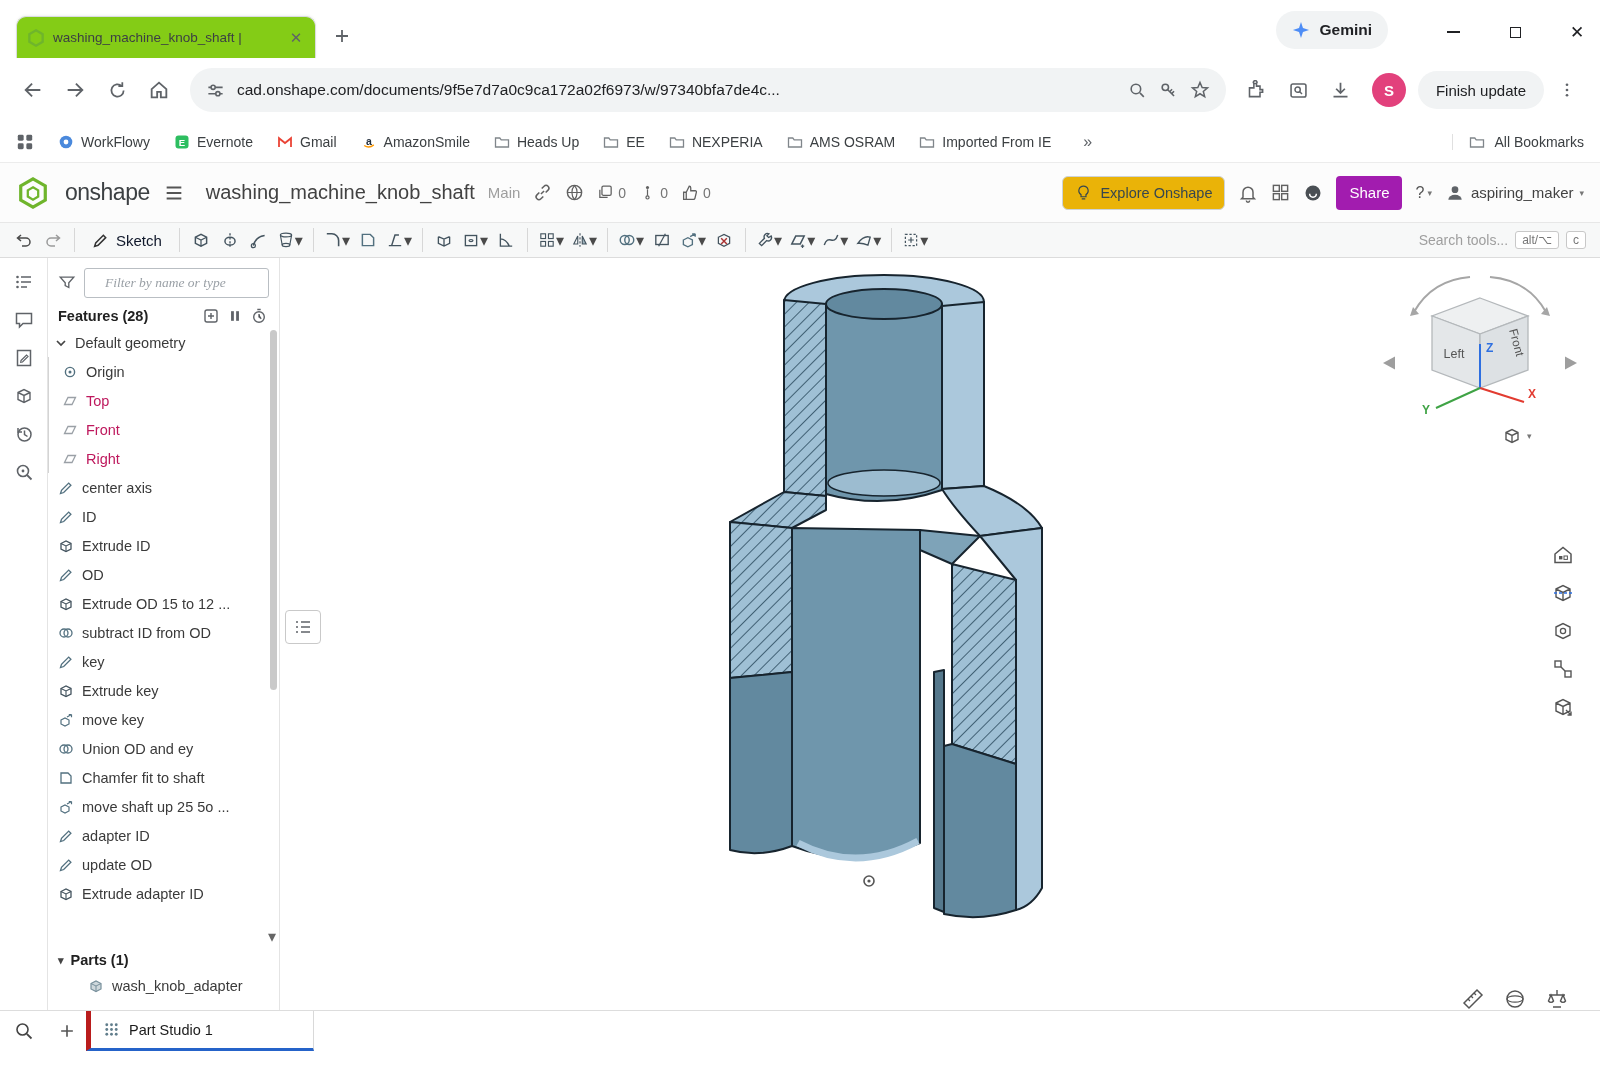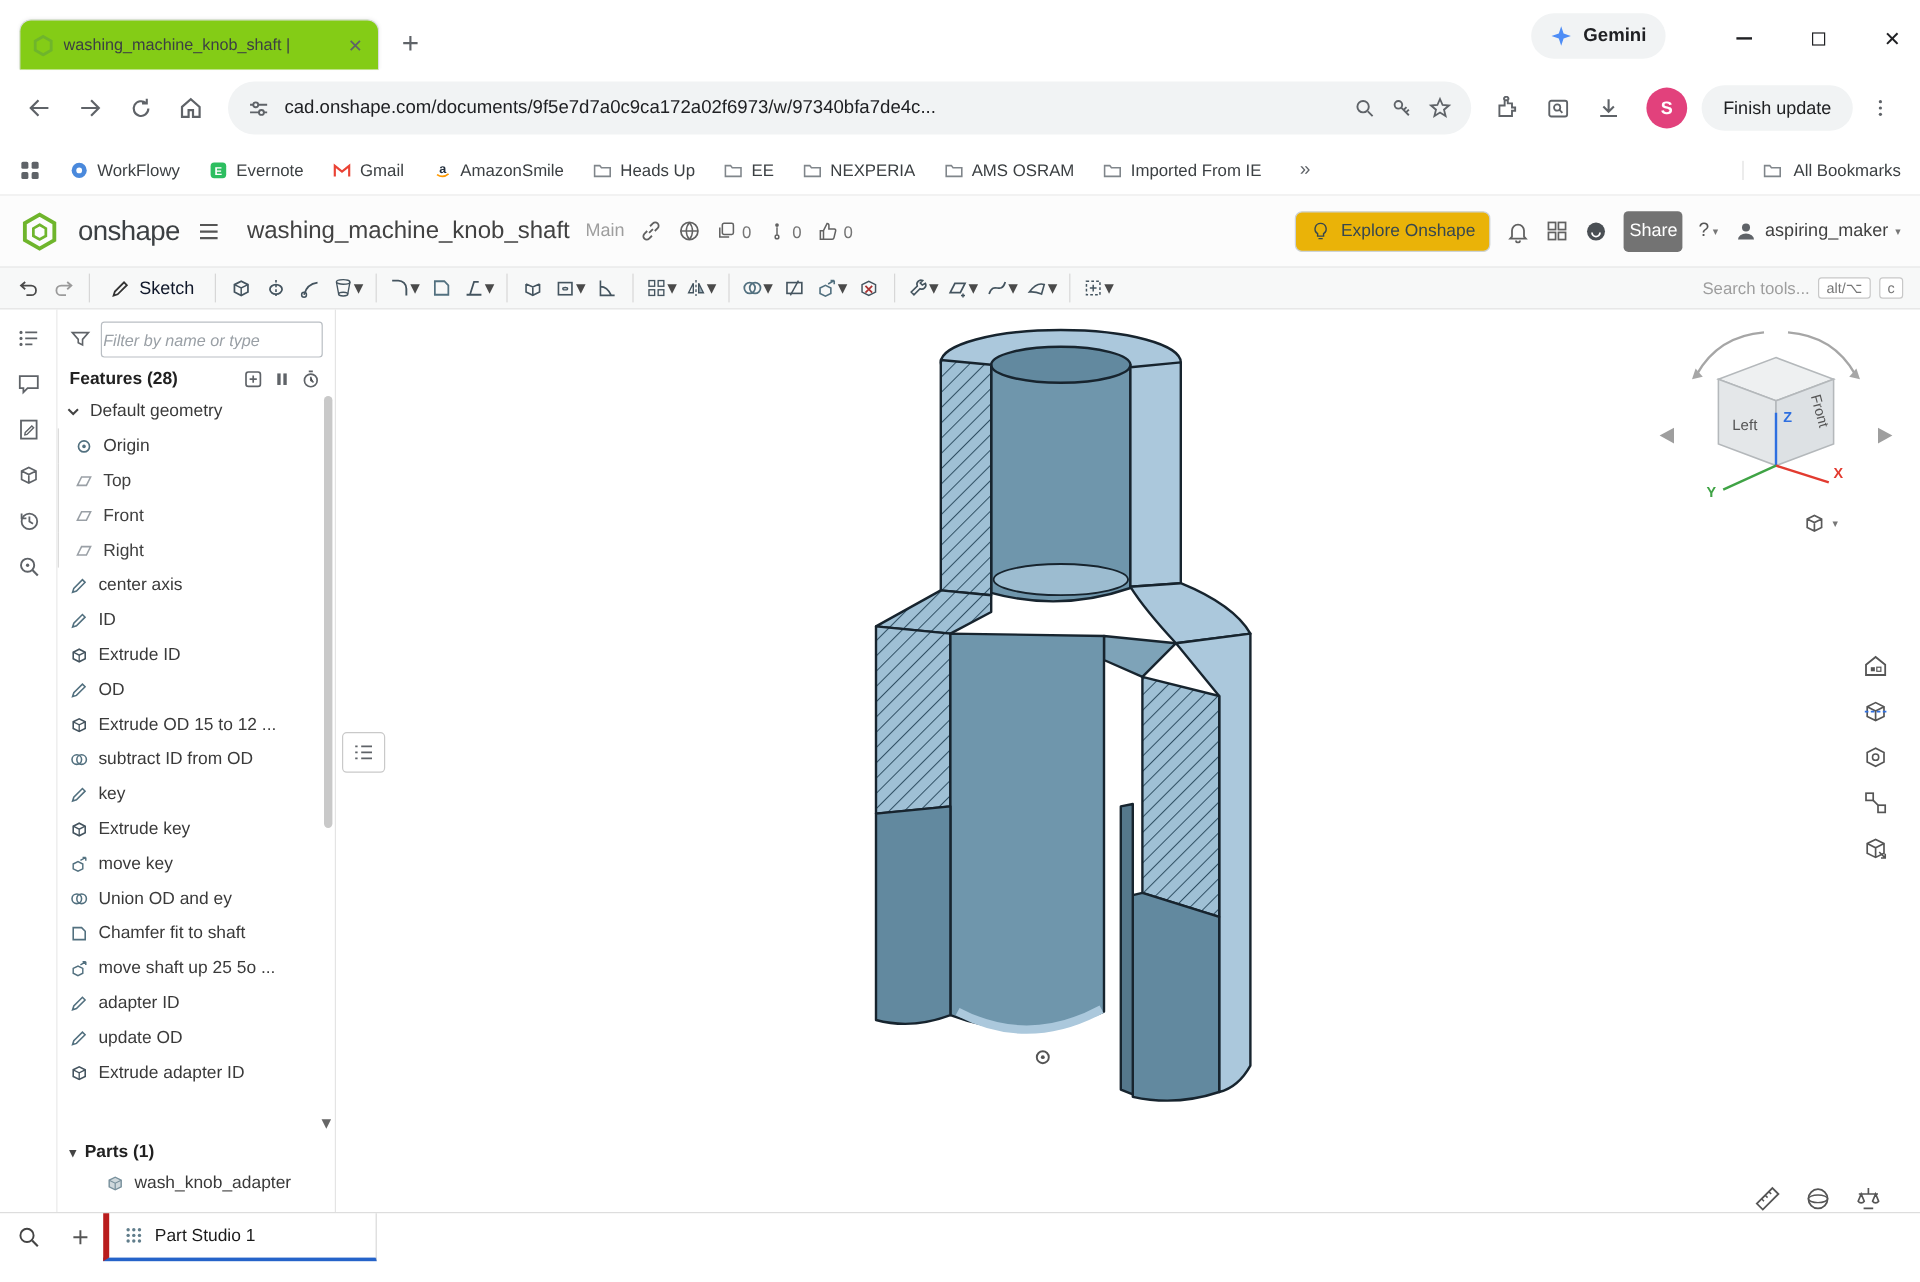--- a/index.html
+++ b/index.html
@@ -45,21 +45,21 @@
   
   .os-header{height:60px;display:flex;align-items:center;gap:13px;padding:0 16px;background:#fcfcfc;
     border-top:1px solid #ececec}
   .os-brand{font-size:23px;color:#3c4043;letter-spacing:-.5px;margin-left:2px}
   .os-title{font-size:20px;color:#424242;margin-left:8px;white-space:nowrap}
   .os-branch{font-size:15px;color:#9e9e9e}
   .count{font-size:14px;color:#757575;display:flex;align-items:center;gap:4px}
   .hd-ic{color:#616161;display:flex}
   .explore-btn{height:34px;border:1px solid #cdd3d8;border-radius:6px;padding:0 12px;display:flex;gap:8px;
     align-items:center;font-size:14.5px;color:#37474f;background:#eab308;margin-left:auto;white-space:nowrap}
-  .share-btn{height:34px;width:49px;background:#737373;color:#fff;border-radius:4px;display:flex;
+  .share-btn{height:34px;width:66px;background:#a21caf;color:#fff;border-radius:4px;display:flex;
     align-items:center;justify-content:center;font-size:15px}
   .help-drop{display:flex;align-items:center;gap:3px;color:#555;font-size:16px}
   .user{display:flex;align-items:center;gap:6px;font-size:15px;color:#424242;white-space:nowrap}
   .caret{font-size:9px;color:#777}
 
   
   .os-toolbar{height:36px;display:flex;align-items:center;padding:0 10px;gap:1px;background:#f7f8f8;
     border-top:1px solid #e7e7e7;border-bottom:1px solid #dcdcdc}
   .tb-btn{height:30px;min-width:28px;padding:0 3px;display:flex;align-items:center;justify-content:center;color:#4a4a4a}
   .tb-btn svg{width:18px;height:18px}
@@ -69,33 +69,33 @@
   .kbd{border:1px solid #c8c8c8;border-radius:3px;padding:1px 6px;font-size:12px;color:#777;background:#fff}
 
   
   .main{display:flex;height:752px}
   .leftstrip{width:48px;border-right:1px solid #e4e4e4;display:flex;flex-direction:column;align-items:center;
     padding-top:14px;gap:18px;background:#fff}
   .strip-ic{color:#5f6368}
 
   .panel{width:232px;border-right:1px solid #e4e4e4;display:flex;flex-direction:column;background:#fff}
   .filter-row{display:flex;align-items:center;gap:8px;padding:10px 10px 8px 10px}
-  .filter-input{flex:1;height:30px;border:1px solid #b9bec3;border-radius:3px;padding:0 1px;font-size:13.5px;
-    color:#444;outline:none;font-family:Liberation Sans, sans-serif;min-width:0}
+  .filter-input{flex:1;height:30px;border:1px solid #b9bec3;border-radius:3px;padding:0 20px;font-size:13.5px;
+    color:#444;outline:none;font-family:Liberation Serif, serif;min-width:0}
   .filter-input::placeholder{font-style:italic;color:#9aa0a6}
   .features-hdr{display:flex;align-items:center;padding:2px 12px 2px 10px;gap:9px}
   .features-title{font-weight:bold;font-size:14.5px;color:#212121;flex:1}
   .hdr-ic{color:#5f6368;display:flex}
   .tree{flex:1;overflow:hidden;position:relative;padding-top:2px}
   .trow{height:29px;display:flex;align-items:center;gap:8px;padding-left:10px;font-size:14.5px;color:#3a3a3a;white-space:nowrap}
   .trow .t-ic{width:16px;height:16px;flex:none}
   .trow .t-ic svg{width:16px;height:16px}
   .trow.group{padding-left:5px;gap:6px;font-size:14.5px}
   .trow.child{border-left:1px solid #d4d4d4;padding-left:13px}
-  .trow.muted{color:#404040}
+  .trow.muted{color:#be185d}
   .tree-scroll{position:absolute;right:2px;top:4px;width:7px;height:360px;background:#c9c9c9;border-radius:4px}
   .tree-more{position:absolute;right:3px;bottom:0;color:#666}
   .parts{padding:2px 0 10px 0}
   .parts-hdr{display:flex;align-items:center;gap:7px;padding:4px 10px;font-weight:bold;font-size:14.5px;color:#212121}
   .part-row{height:28px;display:flex;align-items:center;gap:8px;padding-left:40px;font-size:14.5px;color:#3a3a3a}
   .part-row svg{width:16px;height:16px}
 
   .viewport{flex:1;position:relative;background:#fff;overflow:hidden}
   .model{position:absolute;left:0;top:0}
   .flyout-btn{position:absolute;left:5px;top:352px;width:36px;height:34px;background:#fff;border:1px solid #c9c9c9;

